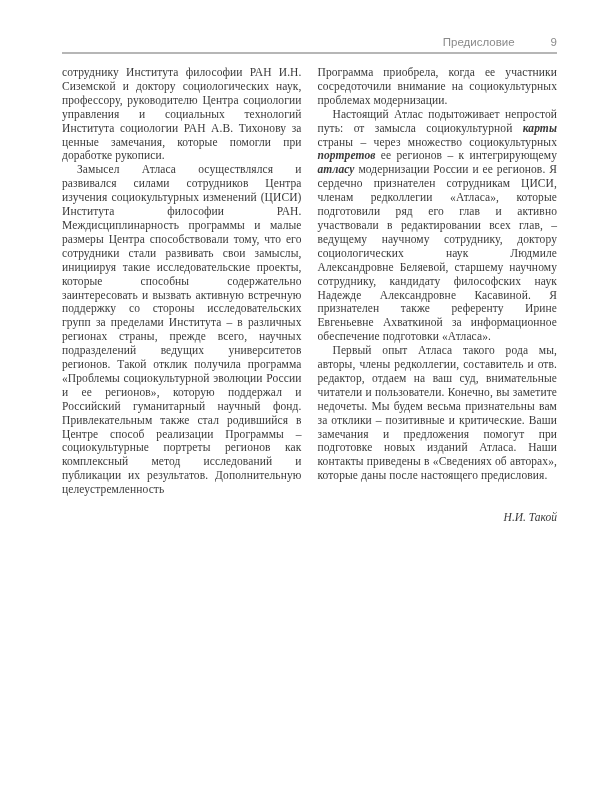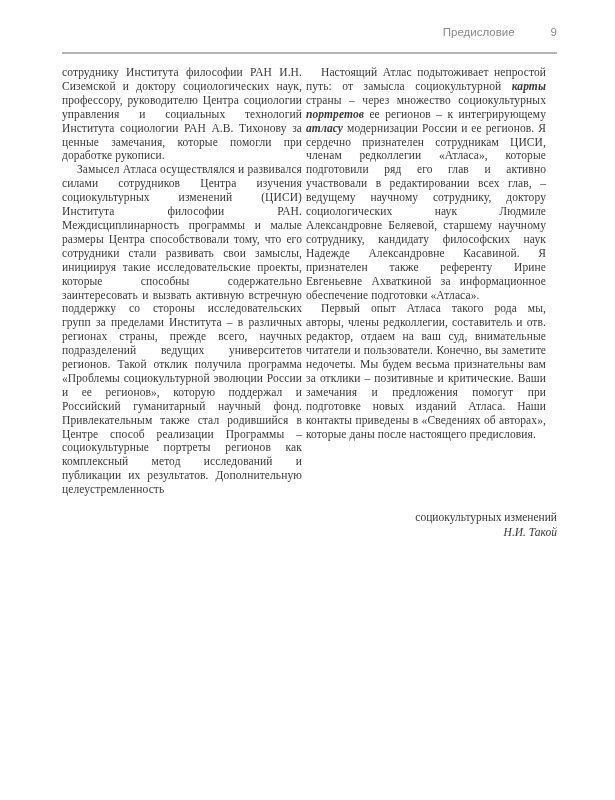--- a/index.html
+++ b/index.html
@@ -11,21 +11,21 @@
     position: relative;
     width: 615px;
     height: 800px;
     background: #ffffff;
     font-family: "Liberation Serif", serif;
     color: #3a3a3a;
     overflow: hidden;
   }
   .hdr {
     position: absolute;
-    top: 26px;
+    top: 36px;
     left: 62px;
     width: 495px;
     display: flex;
     justify-content: flex-end;
     align-items: baseline;
     font-family: "Liberation Sans", sans-serif;
     font-size: 11.5px;
     color: #8a8a8a;
   }
   .hdr .rh { margin-right: 36px; }
@@ -36,21 +36,21 @@
     width: 495px;
     height: 2px;
     background: #b6b6b6;
   }
   .cols {
     position: absolute;
     top: 66px;
     left: 62px;
     width: 495px;
     display: flex;
-    gap: 4px;
+    gap: 16px;
   }
   .col {
     width: 240px;
     text-align: justify;
     font-size: 11.5px;
     line-height: 13.9px;
     letter-spacing: 0.1px;
     hyphens: auto;
     -webkit-hyphens: auto;
   }
@@ -77,21 +77,21 @@
     <span class="rh">Предисловие</span>
     <span class="pn">9</span>
   </div>
   <div class="rule"></div>
   <div class="cols">
     <div class="col" id="col-left">
         <p><span>сотруднику Института философии РАН И.Н. Сиземской и доктору социологических наук, профессору, руководителю Центра социологии управления и социальных технологий Института социологии РАН А.В. Тихонову за ценные замечания, которые помогли при доработке рукописи.</span></p>
         <p class="indent"><span>Замысел Атласа осуществлялся и развивался силами сотрудников Центра изучения социокультурных изменений (ЦИСИ) Института философии РАН. Междисциплинарность программы и малые размеры Центра способствовали тому, что его сотрудники стали развивать свои замыслы, инициируя такие исследовательские проекты, которые способны содержательно заинтересовать и вызвать активную встречную поддержку со стороны исследовательских групп за пределами Института – в различных регионах страны, прежде всего, научных подразделений ведущих университетов регионов. Такой отклик получила программа «Проблемы социокультурной эволюции России и ее регионов», которую поддержал и Российский гуманитарный научный фонд. Привлекательным также стал родившийся в Центре способ реализации Программы – социокультурные портреты регионов как комплексный метод исследований и публикации их результатов. Дополнительную целеустремленность</span></p>
       </div>
     <div class="col" id="col-right">
+        <p><span>Программа приобрела, когда ее участники сосредоточили внимание на социокультурных проблемах модернизации.</span></p>
         <p class="indent"><span>Настоящий Атлас подытоживает непростой путь: от замысла социокультурной </span><span class="bi">карты</span><span> страны – через множество социокультурных </span><span class="bi">портретов</span><span> ее регионов – к интегрирующему </span><span class="bi">атласу</span><span> модернизации России и ее регионов. Я сердечно признателен сотрудникам ЦИСИ, членам редколлегии «Атласа», которые подготовили ряд его глав и активно участвовали в редактировании всех глав, – ведущему научному сотруднику, доктору социологических наук Людмиле Александровне Беляевой, старшему научному сотруднику, кандидату философских наук Надежде Александровне Касавиной. Я признателен также референту Ирине Евгеньевне Ахваткиной за информационное обеспечение подготовки «Атласа».</span></p>
         <p class="indent"><span>Первый опыт Атласа такого рода мы, авторы, члены редколлегии, составитель и отв. редактор, отдаем на ваш суд, внимательные читатели и пользователи. Конечно, вы заметите недочеты. Мы будем весьма признательны вам за отклики – позитивные и критические. Ваши замечания и предложения помогут при подготовке новых изданий Атласа. Наши контакты приведены в «Сведениях об авторах», которые даны после настоящего предисловия.</span></p>
       </div>
   </div>
   <div class="sig">
-    <div>социокультурных изменений</div>
     <div class="author">Н.И. Такой</div>
   </div>
 </div>
 
 </body></html>

